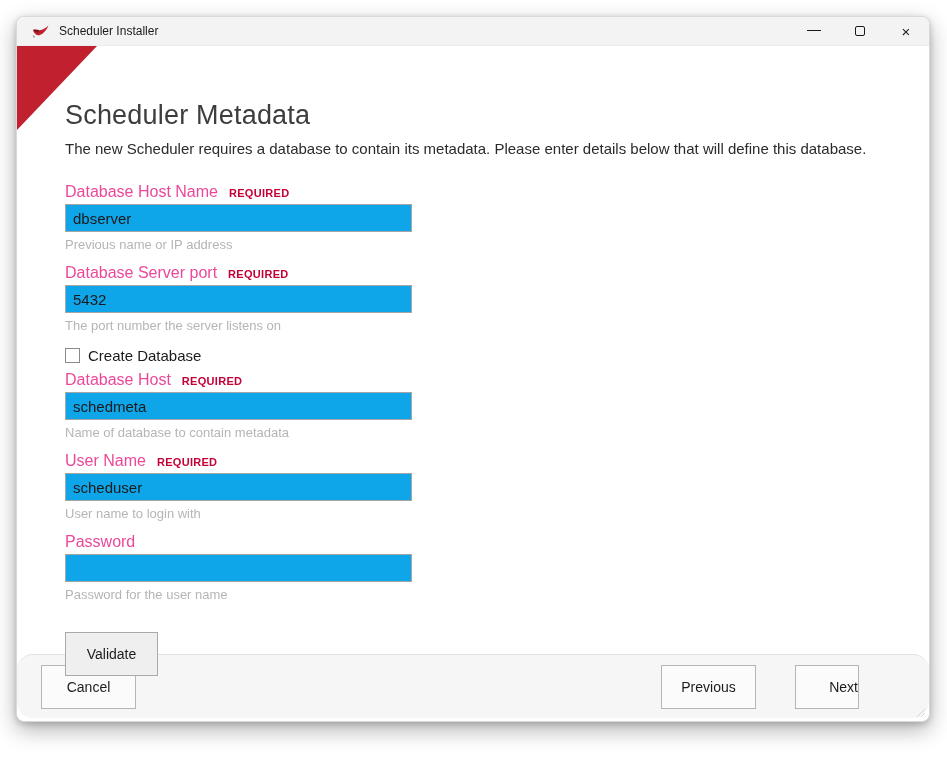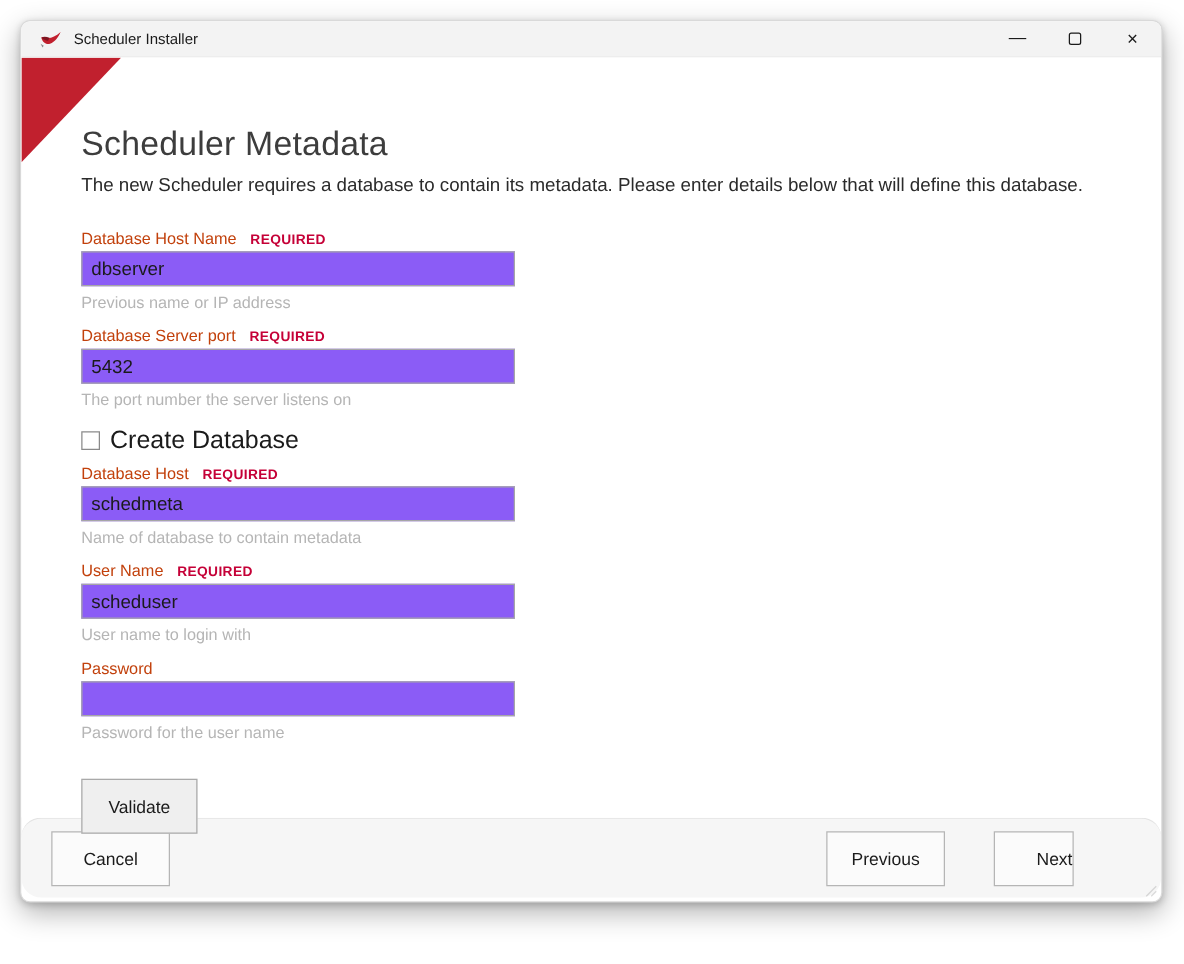--- a/index.html
+++ b/index.html
@@ -36,37 +36,37 @@
     background:#c1202e; clip-path:polygon(0 0, 100% 0, 0 100%);
   }
   h1.page-heading {
     padding-top:54px; font-size:27px; font-weight:400; color:#3d3d3d; letter-spacing:0.2px;
   }
   .page-desc { margin-top:9px; font-size:15px; color:#2b2b2b; }
 
   .form { margin-top:26px; }
   .field { margin-bottom:12px; width:347px; }
   .label-row { display:flex; align-items:baseline; margin-bottom:3px; }
-  .field-label { font-size:13px; color:#c2410c; }
+  .field-label { font-size:16px; color:#ec4899; }
   .required-badge {
     margin-left:11px; font-size:11px; font-weight:700; color:#c50037; letter-spacing:0.3px;text-align:center;
   }
   .field input[type="text"], .field input[type="password"] {
-    width:347px; height:28px; border:1px solid #a6a6a6; background:#8b5cf6;
+    width:347px; height:28px; border:1px solid #a6a6a6; background:#0ea5e9;
     font-family:"Liberation Sans", sans-serif; font-size:15px; color:#1a1a1a;
     padding:0 7px; outline:none; border-radius:0;
   }
   .field-hint { margin-top:5px; font-size:13px; color:#b5b5b5; }
 
   .checkbox-row { display:flex; align-items:center; margin:14px 0 7px 0; }
   .checkbox-row input[type="checkbox"] {
     width:15px; height:15px; accent-color:#ffffff; border:1px solid #8a8a8a;
     appearance:none; background:#ffffff; cursor:pointer;
   }
-  .checkbox-row label { margin-left:8px; font-size:20px; color:#1b1b1b; }
+  .checkbox-row label { margin-left:8px; font-size:15px; color:#1b1b1b; }
 
   .btn {
     font-family:"Liberation Sans", sans-serif; font-size:14px; color:#1b1b1b;
     border:1px solid #a9a9a9; background:#efefef; height:44px; cursor:pointer;
   }
   .validate-btn { margin-top:18px; width:93px; }
 
   
   .footer {
     height:64px; background:#f6f6f6; border-top:1px solid #e3e3e3;

